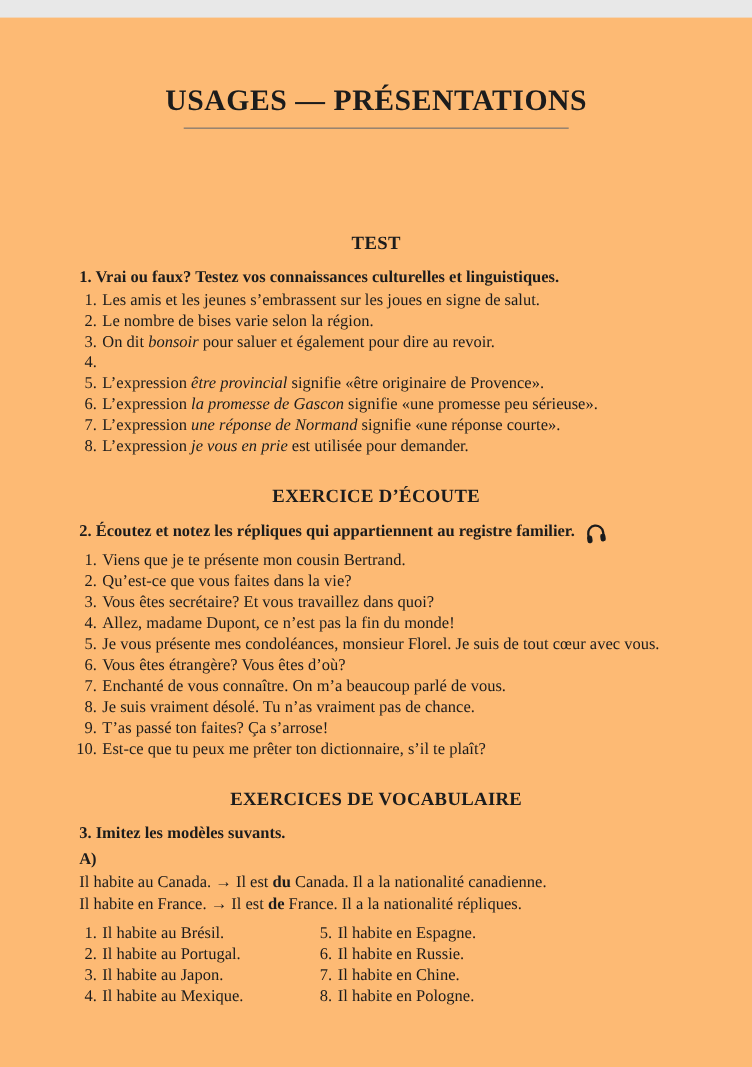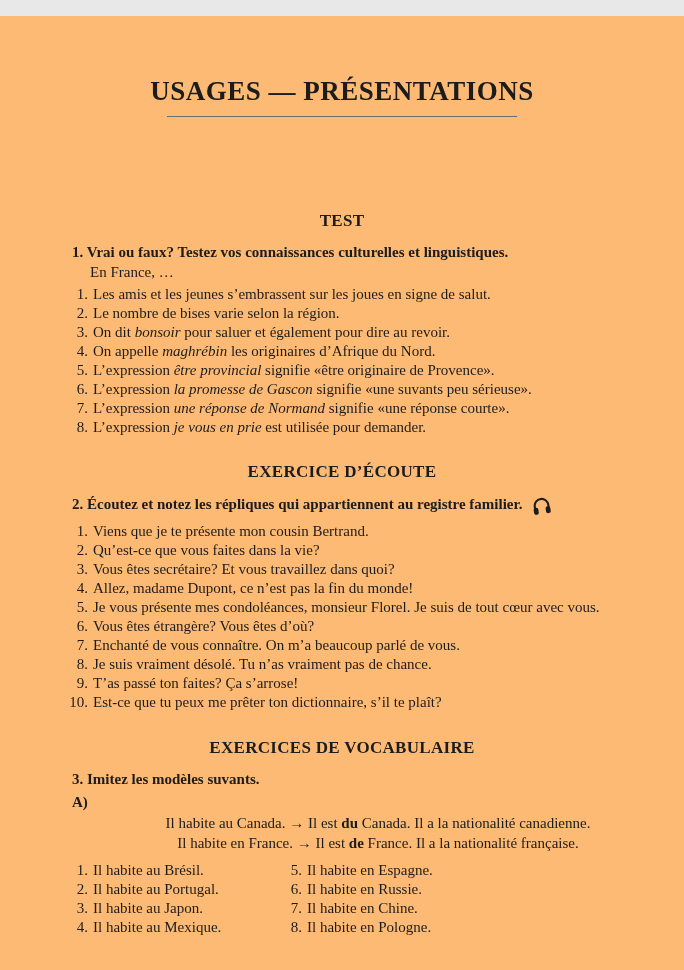--- a/index.html
+++ b/index.html
@@ -55,21 +55,21 @@
   .context {
     margin: 2px 0 0 90px;
     line-height: 19px;
   }
   .num-list { margin: 3px 0 0 66px; }
   .num-list .row { display: flex; line-height: 19px; }
   .num { width: 22px; flex: none; text-align: right; }
   .txt { margin-left: 5px; }
 
   .part-label { margin: 4px 0 0 72px; font-weight: bold; line-height: 20px; }
-  .models { margin: 1px 0 0 72px; text-align: center; }
+  .models { margin: 1px 0 0 72px; }
   .models .row { line-height: 20px; }
 
   .columns { display: flex; margin: 8px 0 0 66px; }
   .col-left { width: 214px; flex: none; }
   .col-right { flex: 1; }
 
   .hp-icon { width: 21px; height: 21px; flex: none; transform: rotate(-8deg); }
   i { font-style: italic; text-align: right; }
   b { font-weight: bold; }
 </style>
@@ -77,45 +77,43 @@
 <body>
 
 <div class="page">
 
   <h1 class="page-title">USAGES — PRÉSENTATIONS</h1>
   <div class="title-rule"></div>
 
   <section class="sec-test">
     <h2 class="section-heading">TEST</h2>
     <p class="instruction">1. Vrai ou faux? Testez vos connaissances culturelles et linguistiques.</p>
-    <p class="context">En France, …</p>
     <div class="num-list">
         <div class="row">
           <span class="num">1.</span>
           <span class="txt"><span>Les amis et les jeunes s’embrassent sur les joues en signe de salut.</span></span>
         </div>
         <div class="row">
           <span class="num">2.</span>
           <span class="txt"><span>Le nombre de bises varie selon la région.</span></span>
         </div>
         <div class="row">
           <span class="num">3.</span>
           <span class="txt"><span>On dit </span><i>bonsoir</i><span> pour saluer et également pour dire au revoir.</span></span>
         </div>
         <div class="row">
           <span class="num">4.</span>
-          <span class="txt"><span>On appelle </span><i>maghrébin</i><span> les originaires d’Afrique du Nord.</span></span>
         </div>
         <div class="row">
           <span class="num">5.</span>
           <span class="txt"><span>L’expression </span><i>être provincial</i><span> signifie «être originaire de Provence».</span></span>
         </div>
         <div class="row">
           <span class="num">6.</span>
-          <span class="txt"><span>L’expression </span><i>la promesse de Gascon</i><span> signifie «une suvants peu sérieuse».</span></span>
+          <span class="txt"><span>L’expression </span><i>la promesse de Gascon</i><span> signifie «une promesse peu sérieuse».</span></span>
         </div>
         <div class="row">
           <span class="num">7.</span>
           <span class="txt"><span>L’expression </span><i>une réponse de Normand</i><span> signifie «une réponse courte».</span></span>
         </div>
         <div class="row">
           <span class="num">8.</span>
           <span class="txt"><span>L’expression </span><i>je vous en prie</i><span> est utilisée pour demander.</span></span>
         </div>
       </div>
@@ -174,21 +172,21 @@
         </div>
       </div>
   </section>
 
   <section class="sec-vocab">
     <h2 class="section-heading">EXERCICES DE VOCABULAIRE</h2>
     <p class="instruction">3. Imitez les modèles suvants.</p>
     <p class="part-label">A)</p>
     <div class="models">
         <div class="row"><span class="txt-plain"><span>Il habite au Canada. → Il est </span><b>du</b><span> Canada. Il a la nationalité canadienne.</span></span></div>
-        <div class="row"><span class="txt-plain"><span>Il habite en France. → Il est </span><b>de</b><span> France. Il a la nationalité française.</span></span></div>
+        <div class="row"><span class="txt-plain"><span>Il habite en France. → Il est </span><b>de</b><span> France. Il a la nationalité répliques.</span></span></div>
       </div>
     <div class="columns">
       <div class="col-left num-list" style="margin:0">
           <div class="row">
             <span class="num">1.</span>
             <span class="txt"><span>Il habite au Brésil.</span></span>
           </div>
           <div class="row">
             <span class="num">2.</span>
             <span class="txt"><span>Il habite au Portugal.</span></span>

